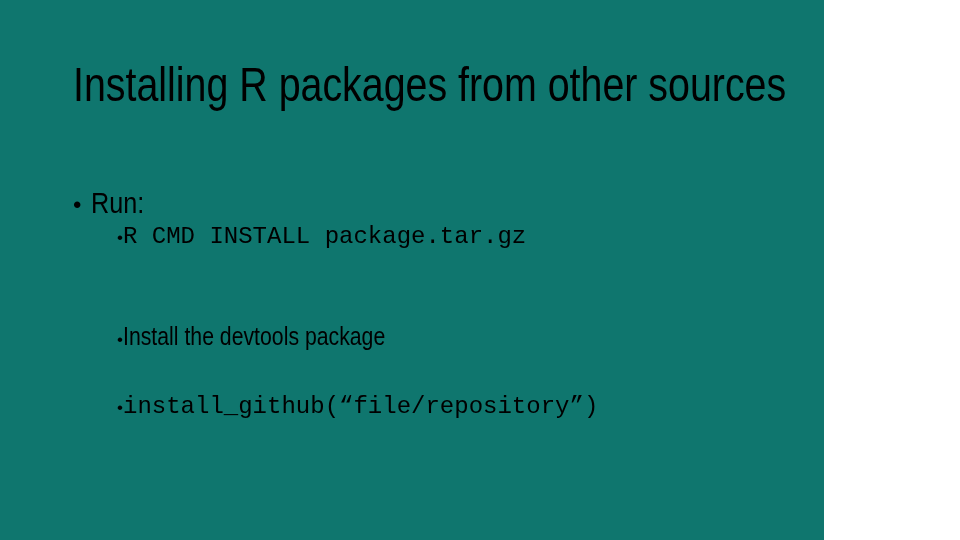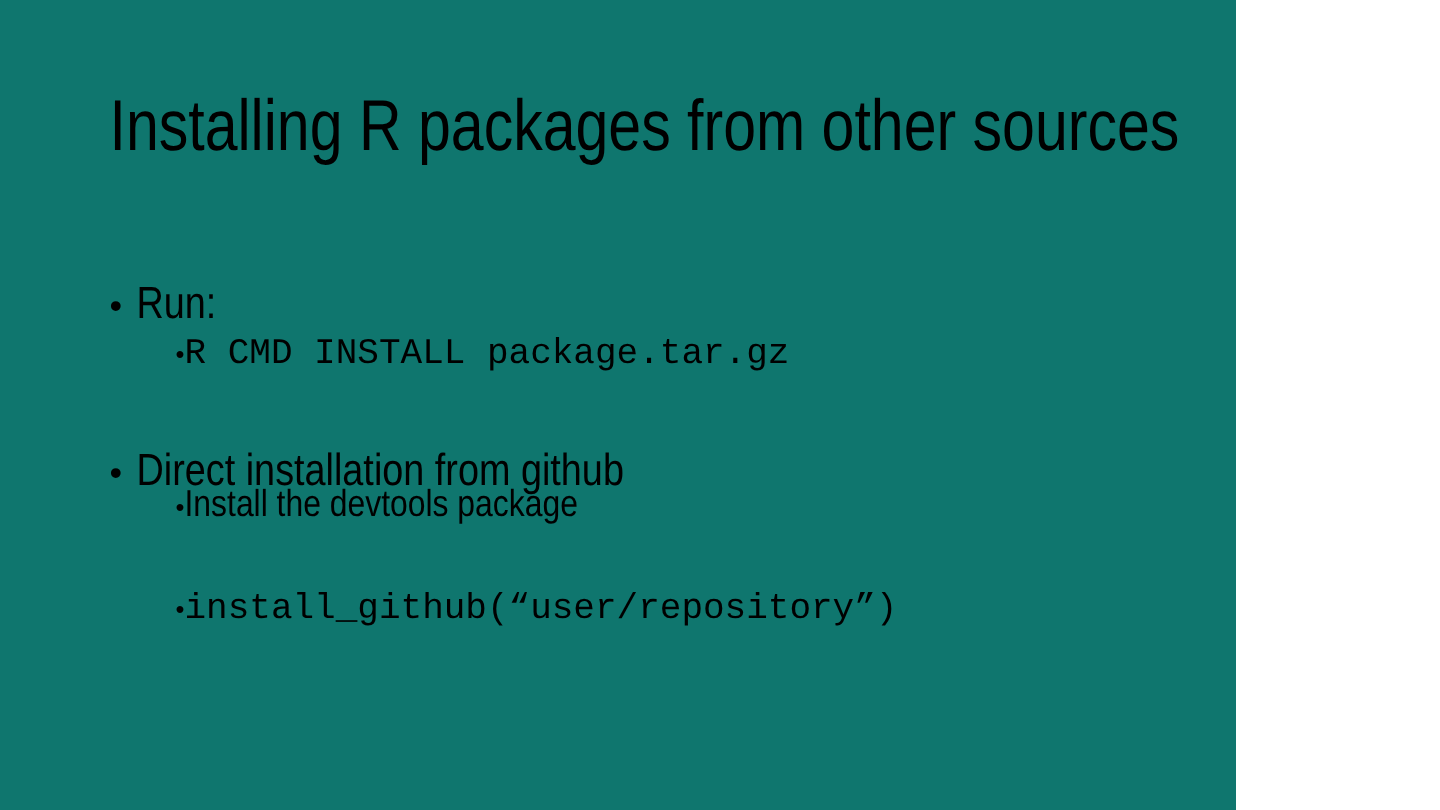--- a/index.html
+++ b/index.html
@@ -64,20 +64,19 @@
 
 <div class="slide">
 
   <h1 class="title"><span class="tx sx82">Installing R packages from other sources</span></h1>
 
 
   <div class="line l1" style="top:188px"><span class="bullet b1">•</span><span class="tx sx84">Run:</span></div>
 
   <div class="line l2 mono" style="top:225px"><span class="bullet b2">•</span><span class="tx">R CMD INSTALL package.tar.gz</span></div>
 
-  <div class="line l1" style="top:299px"><span class="bullet b1">•</span><span class="tx sx84">Direct installation from github</span></div>
 
   <div class="line l2 s2" style="top:324px"><span class="bullet b2">•</span><span class="tx sx85">Install the devtools package</span></div>
 
 
-  <div class="line l2 mono" style="top:395px"><span class="bullet b2">•</span><span class="tx">install_github(“user/repository”)</span></div>
+  <div class="line l2 mono" style="top:395px"><span class="bullet b2">•</span><span class="tx">install_github(“file/repository”)</span></div>
 
 </div>
 
 </body></html>

